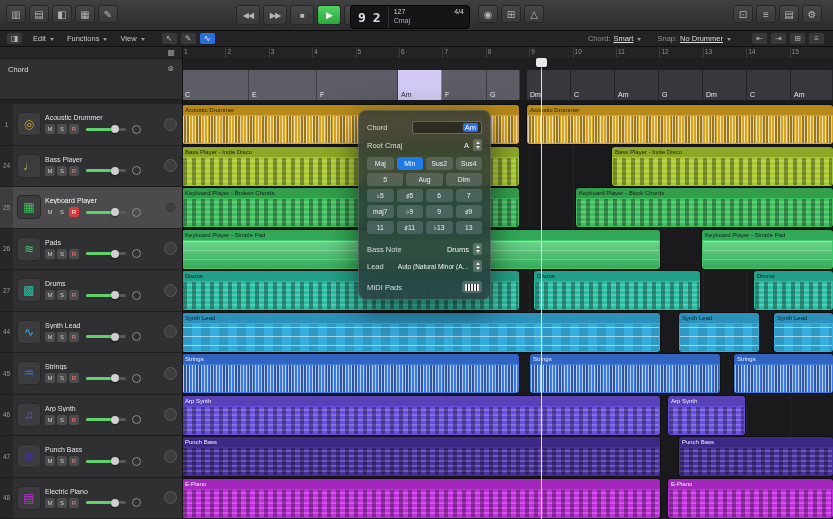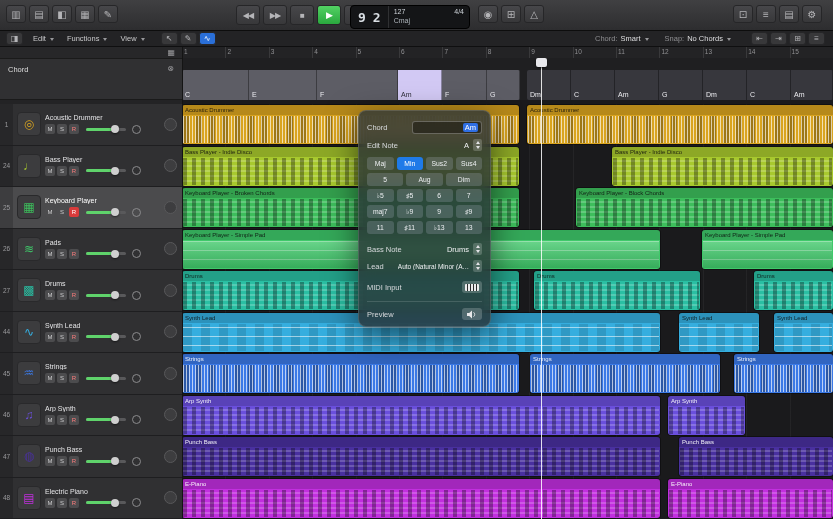--- a/index.html
+++ b/index.html
@@ -34,21 +34,21 @@
            border-bottom:1px solid #0f0f10;display:flex;align-items:center;padding:0 6px;
            font-size:7.5px;color:#c8c8ca;box-sizing:border-box;}
   .menu-list{display:flex;gap:13px;margin-left:8px;}
   .menu-item{display:flex;align-items:center;cursor:default;}
   .chev{display:inline-block;width:0;height:0;border:2.5px solid transparent;border-top:3.5px solid #97979a;
         margin-left:4px;position:relative;top:2px;}
   .tools{display:flex;margin-left:16px;}
   .sp{flex:1;}
   .snap-group{display:flex;align-items:center;margin-right:16px;}
   .dimlbl{color:#8e8e91;margin-right:3px;}
-  .vallbl{color:#dedee0;}
+  .vallbl{color:#dedee0;text-decoration:underline;}
   .mb-right{display:flex;margin-left:4px;}
 
   
   .left-panel{position:absolute;left:0;top:47px;width:182px;bottom:0;background:#2b2b2d;
               border-right:1px solid #141414;z-index:5;}
   .panel-strip{height:11px;background:#272729;border-bottom:1px solid #1a1a1a;
                display:flex;justify-content:flex-end;align-items:center;padding:0 7px;}
   .chord-head{height:41px;background:#303032;border-bottom:1px solid #1a1a1a;display:flex;
               align-items:flex-start;justify-content:space-between;padding:6px 8px 0;box-sizing:border-box;
               font-size:7.5px;color:#ddd;}
@@ -215,21 +215,21 @@
         <div class="icon-btn small active-blue">∿</div>
       </div>
     <div class="sp"></div>
     <div class="snap-group">
       <span class="dimlbl">Chord:</span>
       <span class="vallbl">Smart</span>
       <span class="chev"></span>
     </div>
     <div class="snap-group">
       <span class="dimlbl">Snap:</span>
-      <span class="vallbl">No Chords</span>
+      <span class="vallbl">No Drummer</span>
       <span class="chev"></span>
     </div>
     <div class="mb-right">
         <div class="icon-btn small">⇤</div>
         <div class="icon-btn small">⇥</div>
         <div class="icon-btn small">⊞</div>
         <div class="icon-btn small">≡</div>
       </div>
   </div>
 
@@ -606,21 +606,21 @@
   <div class="playhead-head"></div>
 
   <div class="popup">
     <div class="prow">
       <span class="plabel">Chord</span>
       <span class="chord-input">
         <span class="chord-sel">Am</span>
       </span>
     </div>
     <div class="prow">
-      <span class="plabel">Edit Note</span>
+      <span class="plabel">Root Cmaj</span>
       <span class="pval-group">
         <span class="pval">A</span>
         <span class="stepper">
             <i class="up"></i>
             <i class="down"></i>
           </span>
       </span>
     </div>
     <div class="quality-row">
         <div class="pbtn">Maj</div>
@@ -667,29 +667,20 @@
       <span class="plabel">Lead</span>
       <span class="pval-group">
         <span class="pval scale">Auto (Natural Minor (A…</span>
         <span class="stepper">
             <i class="up"></i>
             <i class="down"></i>
           </span>
       </span>
     </div>
     <div class="prow gap8">
-      <span class="plabel">MIDI Input</span>
+      <span class="plabel">MIDI Pads</span>
       <span class="mini-btn">
         <span class="piano-keys"></span>
       </span>
     </div>
-    <div class="prow preview-row">
-      <span class="plabel">Preview</span>
-      <span class="mini-btn">
-        <svg width="11" height="9" viewBox="0 0 11 9">
-          <path d="M0 3h2.2L5 0.4v8.2L2.2 6H0z" fill="#e8e8ea"></path>
-          <path d="M6.5 2.3a2.6 2.6 0 010 4.4" stroke="#e8e8ea" stroke-width="0.9" fill="none"></path>
-        </svg>
-      </span>
-    </div>
   </div>
 
 </div>
 
 </body></html>

